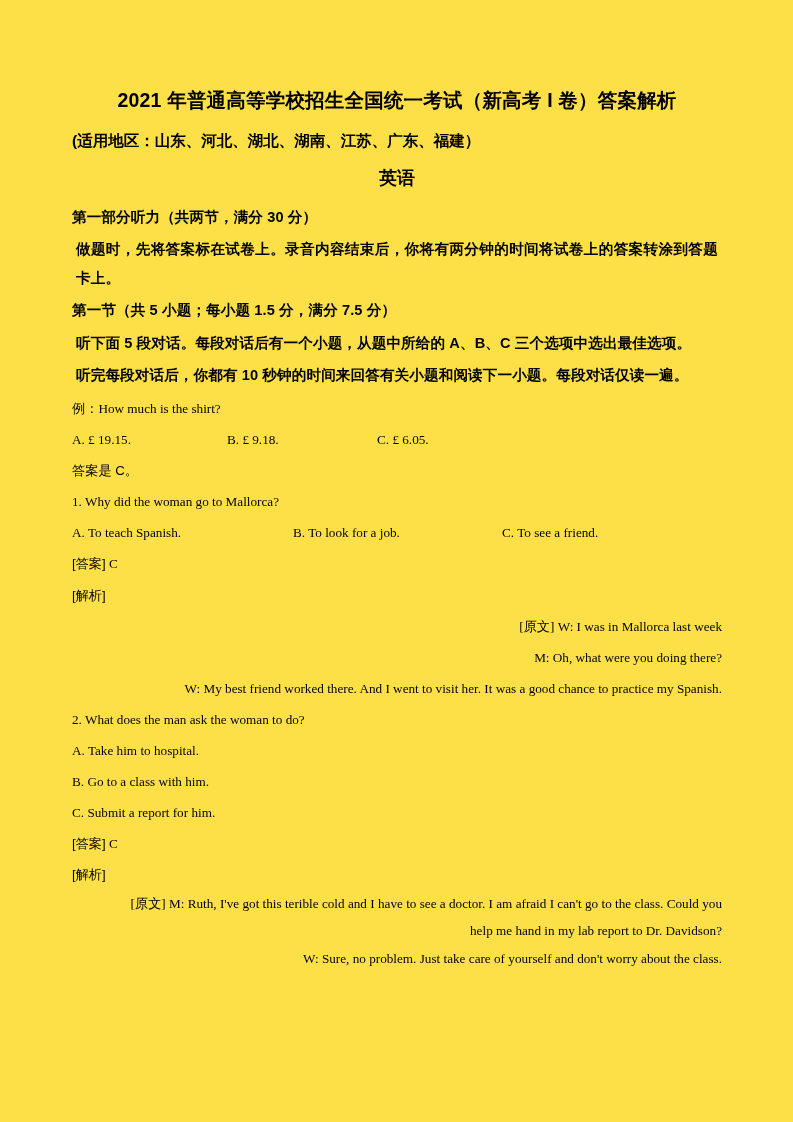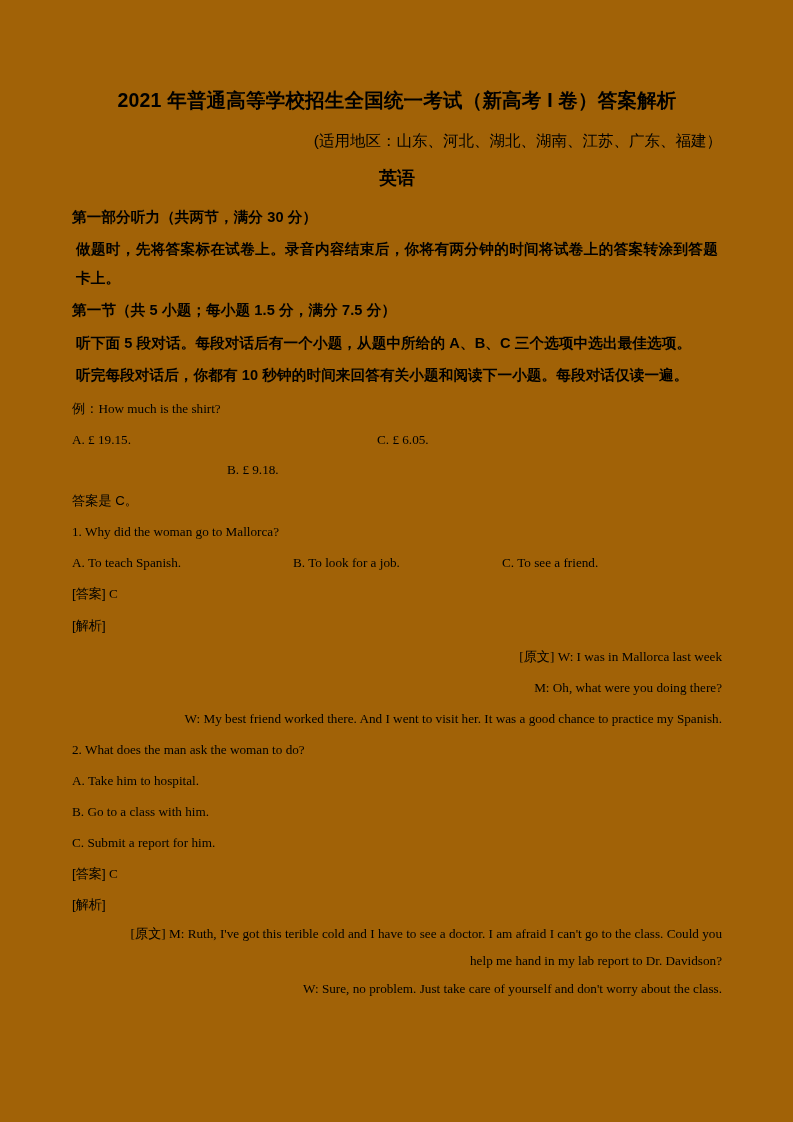--- a/index.html
+++ b/index.html
@@ -11,21 +11,21 @@
     width: 793px;
     height: 1122px;
     font-family: "Liberation Serif", "DejaVu Serif", serif;
     color: #000000;
     overflow: hidden;
   }
   .page {
     position: relative;
     width: 793px;
     height: 1122px;
-    background: #a16207;
+    background: #fde047;
     box-sizing: border-box;
     padding: 4px;
   }
   .content {
     position: absolute;
     left: 72px;
     top: 86px;
     width: 650px;
   }
 
@@ -33,25 +33,25 @@
   .doc-title {
     font-size: 19.5px;
     font-weight: bold;
     text-align: center;
     line-height: 1.5;
     margin: 0 0 14px 0;
     letter-spacing: 0.2px;
   }
   .doc-subtitle {
     font-size: 15.5px;
-    text-align: right;
+    text-align: left;
     line-height: 1.5;
     margin: 0 0 13px 0;
     font-family: "Liberation Sans", "DejaVu Sans", sans-serif;
-    font-weight: 400;
+    font-weight: 700;
   }
   .subject-title {
     font-size: 18px;
     font-weight: bold;
     text-align: center;
     line-height: 1.4;
     margin: 0 0 12px 0;
     font-family: "Liberation Sans", "DejaVu Sans", sans-serif;
   }
 
@@ -102,21 +102,21 @@
   }
   .opt-row .opt {
     display: inline-block;
     vertical-align: top;
   }
   .opt-a  { width: 221px; }
   .opt-b  { width: 209px; }
   .opt-c  { width: 200px; }
 
   .opt-row-ex .opt-a { width: 155px; }
-  .opt-row-ex .opt-b { width: 150px; margin-top: 30px; }
+  .opt-row-ex .opt-b { width: 150px; }
   .opt-row-ex .opt-c { width: 150px; }
 
   .cn { font-family: "Liberation Sans", "DejaVu Sans", sans-serif; }
 </style>
 </head>
 <body>
 
 <div class="page">
   <div class="content">
 

